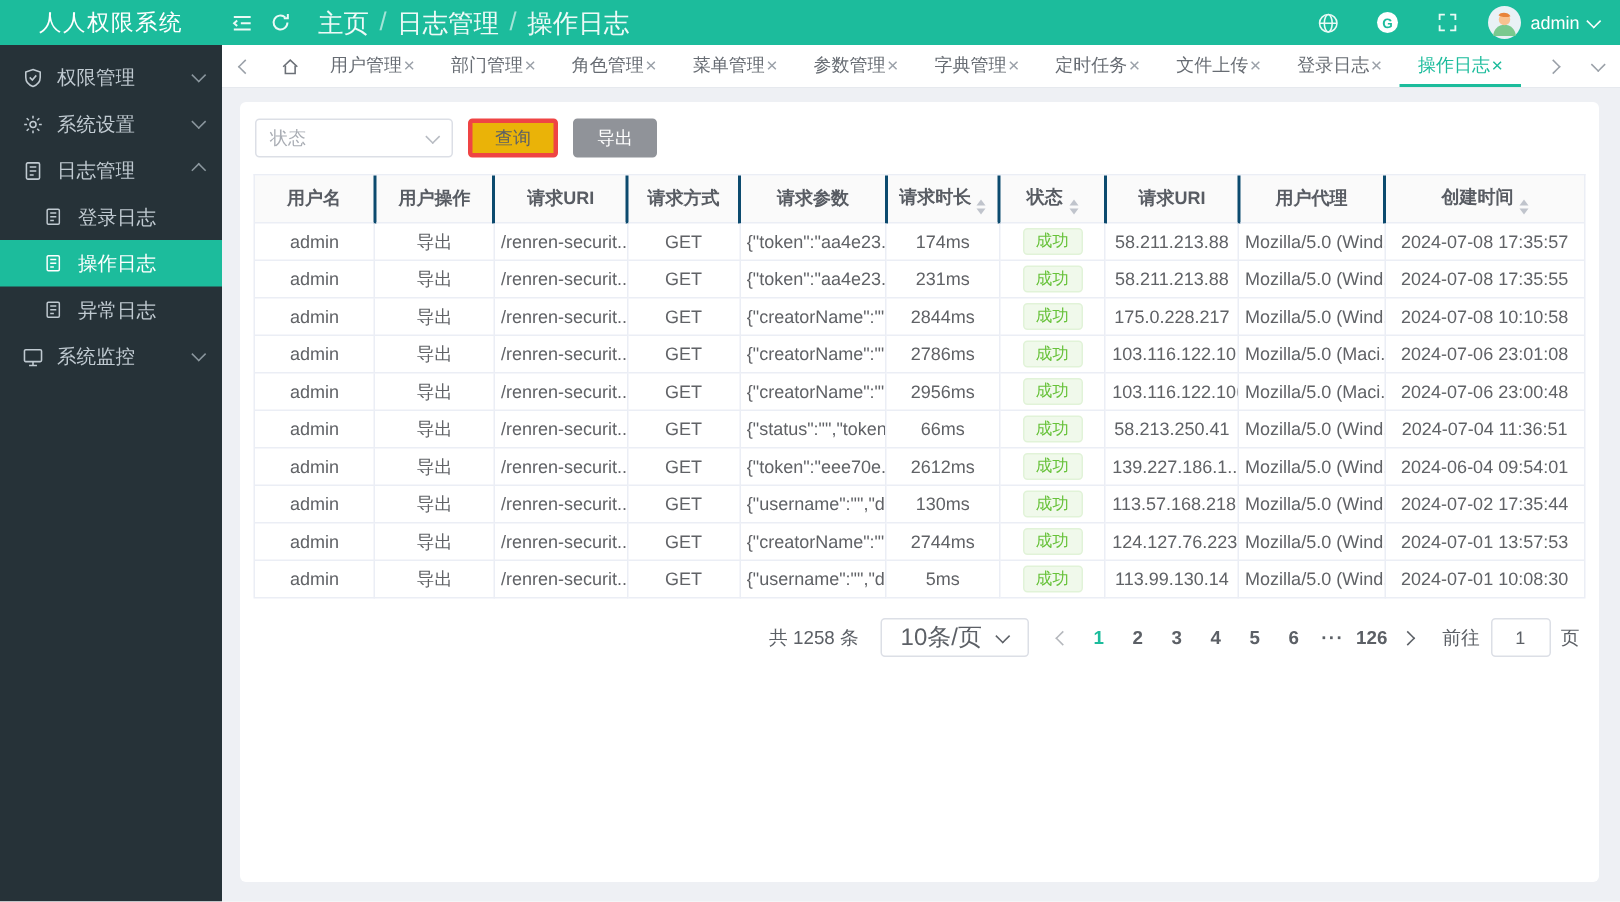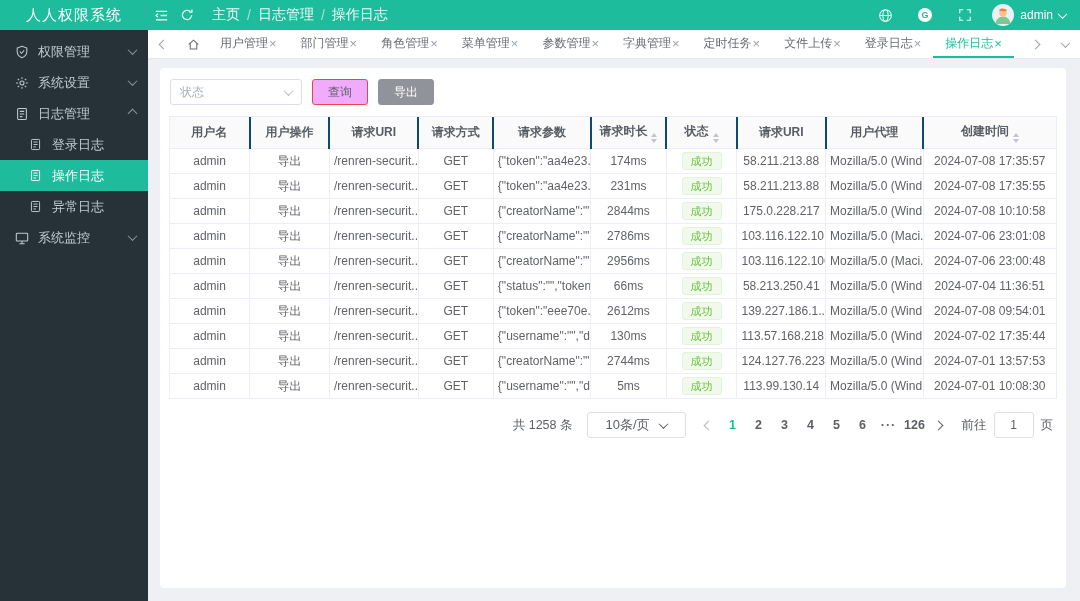--- a/index.html
+++ b/index.html
@@ -6,21 +6,21 @@
   body{
     width:1080px;height:601px;overflow:hidden;position:relative;
     font-family:"Liberation Sans","DejaVu Sans",sans-serif;
     background:#eef0f4;font-size:12px;color:#606266;
   }
   
   .header{position:absolute;top:0;left:0;right:0;height:30px;background:#1cbc9c;
     display:flex;align-items:center;color:#fff;z-index:5}
   .logo{width:148px;flex:0 0 148px;text-align:center;font-weight:normal;font-size:15px;letter-spacing:1px}
   .hicon{display:inline-flex;align-items:center;justify-content:center;width:26px;height:30px;color:#eafaf6;cursor:pointer}
-  .breadcrumb{display:flex;align-items:center;gap:7px;font-size:14px;color:rgba(255,255,255,.92);margin-left:12px}
+  .breadcrumb{display:flex;align-items:center;gap:7px;font-size:17px;color:rgba(255,255,255,.92);margin-left:12px}
   .breadcrumb .sep{color:rgba(255,255,255,.6)}
   .header-right{margin-left:auto;display:flex;align-items:center;gap:14px;padding-right:14px}
   .avatar-wrap{display:flex;align-items:center;gap:6px;cursor:pointer}
   .chev{display:inline-block;width:6px;height:6px;border-right:1.4px solid currentColor;border-bottom:1.4px solid currentColor}
   .chev.down{transform:rotate(45deg) translate(-1px,-1px)}
   .chev.up{transform:rotate(-135deg)}
   .chev.left{transform:rotate(135deg)}
   .chev.right{transform:rotate(-45deg)}
   
   .sidebar{position:absolute;top:30px;left:0;bottom:0;width:148px;background:#263238;padding-top:6px;box-sizing:border-box}
@@ -44,41 +44,41 @@
   
   .content{position:absolute;left:148px;top:59px;right:0;bottom:0;background:#eef0f4}
   .card{position:absolute;left:12px;right:14px;top:9px;bottom:13px;background:#fff;border-radius:4px;
     padding:11px 9px;box-sizing:border-box;overflow:hidden}
   
   .filter-row{display:flex;align-items:center;gap:10px;margin:0 0 11px 1px}
   .select{width:132px;height:26px;border:1px solid #dcdfe6;border-radius:3px;display:flex;align-items:center;
     padding:0 9px;box-sizing:border-box;color:#a9adb4;font-size:12px;background:#fff;cursor:pointer}
   .select .chev{margin-left:auto;color:#b7bbc2}
   .btn{height:26px;padding:0 15px;border-radius:3px;font-size:12px;display:flex;align-items:center;cursor:pointer;box-sizing:border-box}
-  .btn-default{background:#f0abfc;border:1px solid #ef4444;color:#5c6066}
+  .btn-default{background:#eab308;border:3px solid #ef4444;color:#5c6066}
   .btn-info{background:#909399;border:1px solid #909399;color:#fff}
   
   table{width:100%;border-collapse:collapse;table-layout:fixed;font-size:12px;color:#606266}
   .tbl-wrap{border:1px solid #ebeef5;border-bottom:none}
   th{background:#fafafa;height:29px;font-weight:bold;color:#585c63;border-bottom:1px solid #ebeef5;border-right:2px solid #0c4a6e;
      white-space:nowrap;overflow:hidden;text-align:center;font-size:12px}
   td{height:24px;border-bottom:1px solid #ebeef5;border-right:1px solid #ebeef5;text-align:center;
      white-space:nowrap;overflow:hidden;text-overflow:clip;padding:0 4px}
   th:last-child,td:last-child{border-right:none}
   .sort{display:inline-flex;flex-direction:column;gap:2px;margin-left:4px;vertical-align:-2px}
   .sort i{display:block;width:0;height:0;border-left:3.5px solid transparent;border-right:3.5px solid transparent}
   .sort .up{border-bottom:4.5px solid #c0c4cc}
   .sort .dn{border-top:4.5px solid #c0c4cc}
   .tag-success{display:inline-block;background:#f0f9eb;color:#67c23a;border:1px solid #e1f3d8;border-radius:3px;
     padding:1px 8px;font-size:11px;line-height:14px}
   
   .pagination{display:flex;align-items:center;justify-content:flex-end;gap:14px;margin-top:13px;padding-right:4px;
     font-size:12.5px;color:#5c6066}
   .page-size{width:97px;height:24px;border:1px solid #dcdfe6;border-radius:3px;display:flex;align-items:center;
-    justify-content:center;gap:10px;color:#5c6066;font-size:13px;cursor:pointer}
+    justify-content:center;gap:10px;color:#5c6066;font-size:16px;cursor:pointer}
   .pager{display:flex;align-items:center;gap:4px}
   .page{min-width:22px;text-align:center;cursor:pointer;color:#5c6066;font-weight:bold}
   .page.active{color:#1cbc9c}
   .page.ellipsis{letter-spacing:1px;color:#5c6066}
   .pg-arrow{min-width:18px;text-align:center;color:#b4b7bc;cursor:pointer;display:flex;justify-content:center}
   .pg-arrow.next{color:#5c6066}
   .goto{display:flex;align-items:center;gap:7px}
   .goto input{width:34px;height:22px;border:1px solid #dcdfe6;border-radius:3px;text-align:center;font-size:12px;
     color:#5c6066;font-family:inherit;outline:none}
 </style>
@@ -396,21 +396,21 @@
             <tr>
               <td>admin</td>
               <td>导出</td>
               <td>/renren-securit...</td>
               <td>GET</td>
               <td>{"token":"eee70e...</td>
               <td>2612ms</td>
               <td><span class="tag-success">成功</span></td>
               <td>139.227.186.1...</td>
               <td>Mozilla/5.0 (Wind...</td>
-              <td>2024-07-08 09:54:01</td>
+              <td>2024-06-04 09:54:01</td>
             </tr>
             <tr>
               <td>admin</td>
               <td>导出</td>
               <td>/renren-securit...</td>
               <td>GET</td>
               <td>{"username":"","d...</td>
               <td>130ms</td>
               <td><span class="tag-success">成功</span></td>
               <td>113.57.168.218</td>

